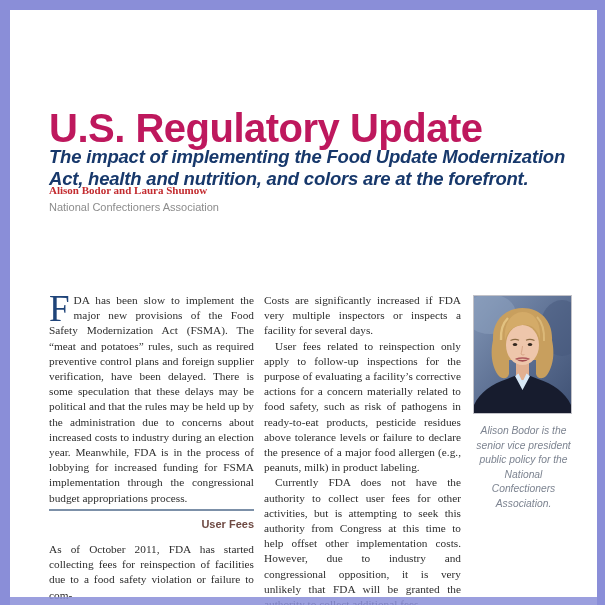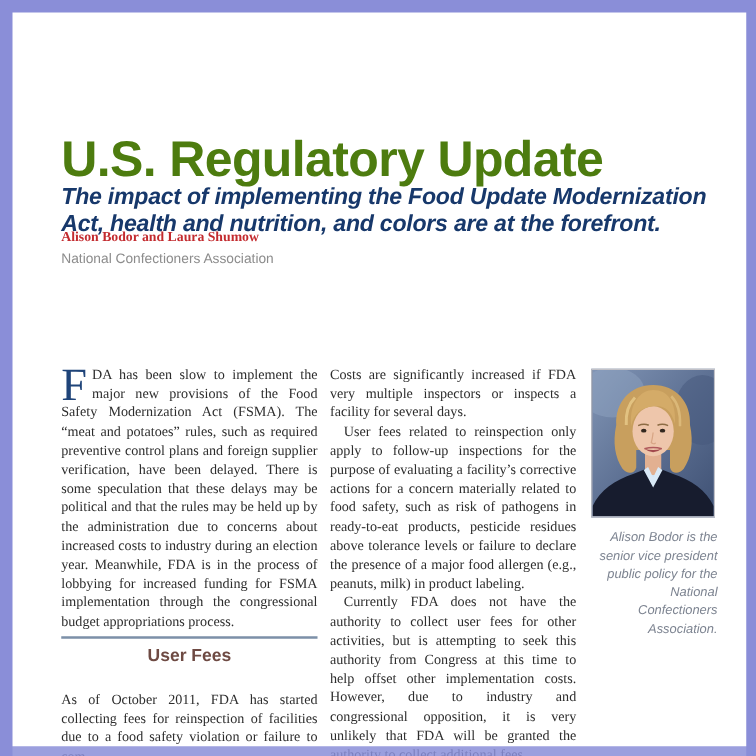--- a/index.html
+++ b/index.html
@@ -19,21 +19,21 @@
   .frame-top    { left: 0; top: 0; width: 605px; height: 10px; }
   .frame-left   { left: 0; top: 0; width: 10px; height: 605px; }
   .frame-right  { left: 597px; top: 0; width: 8px; height: 605px; }
   .frame-bottom { left: 0; top: 597px; width: 605px; height: 8px; background: rgba(138,142,216,0.85); }
 
   
   .title {
     position: absolute; left: 49px; top: 79px;
     font-family: "Liberation Sans", sans-serif;
     font-weight: bold; font-size: 40px; letter-spacing: -0.5px;
-    color: #4d7c0f; white-space: nowrap;
+    color: #be185d; white-space: nowrap;
   }
   .subtitle {
     position: absolute; left: 49px; top: 131px; width: 540px;
     font-family: "Liberation Sans", sans-serif;
     font-weight: bold; font-style: italic;
     font-size: 18.5px; line-height: 22px; letter-spacing: -0.2px;
     color: #17386b;
   }
   .authors {
     position: absolute; left: 49px; top: 184px;
@@ -65,40 +65,40 @@
     color: #1f4479;
   }
   .section-heading {
     margin: 13px 0 0 0;
     font-family: "Liberation Sans", sans-serif;
     font-weight: bold; font-size: 11.5px; letter-spacing: 0.1px;
     color: #6e4a43; text-align: left;
   }
   .heading-rule { height: 2px; background: #7c90a8; margin: 3px 0 6px 0; }
   .sub-heading {
-    margin: 0 0 21px 0;
+    margin: 0 0 10px 0;
     font-family: "Liberation Sans", sans-serif;
-    font-weight: bold; font-size: 14px;
-    color: #6e4a43; text-align: center;
+    font-weight: bold; font-size: 11px;
+    color: #6e4a43; text-align: right;
   }
 
   
   .sidebar { position: absolute; left: 473px; top: 295px; width: 101px; }
   .photo {
     width: 97px; height: 117px;
     border: 1px solid #c2c2c8; box-sizing: content-box;
     overflow: hidden; background: #5a6d90;
   }
   .photo svg { display: block; width: 97px; height: 117px; }
   .caption {
     margin-top: 10px;
     font-family: "Liberation Sans", sans-serif;
     font-style: italic;
     font-size: 10.3px; line-height: 14.5px;
-    color: #7d8491; text-align: right;
+    color: #7d8491; text-align: center;
   }
 </style>
 </head>
 <body>
 
 <div class="page">
 
   <h1 class="title">U.S. Regulatory Update</h1>
   <h2 class="subtitle">The impact of implementing the Food Update Modernization Act, health and nutrition, and colors are at the forefront.</h2>
   <div class="authors">Alison Bodor and Laura Shumow</div>

